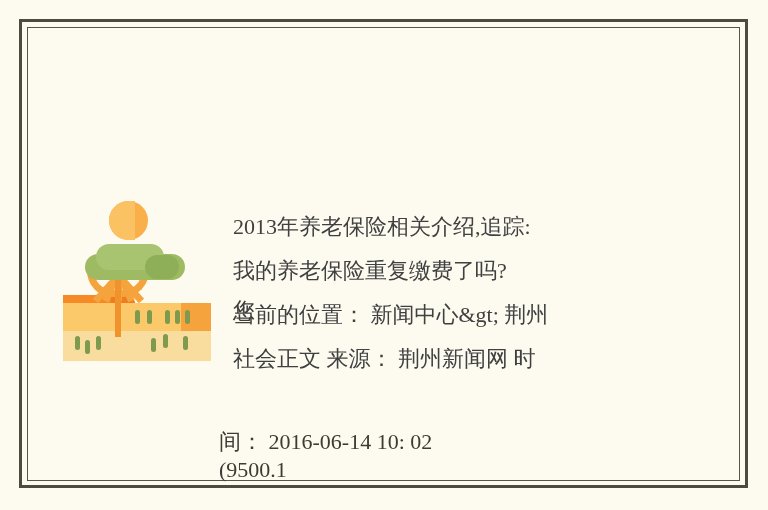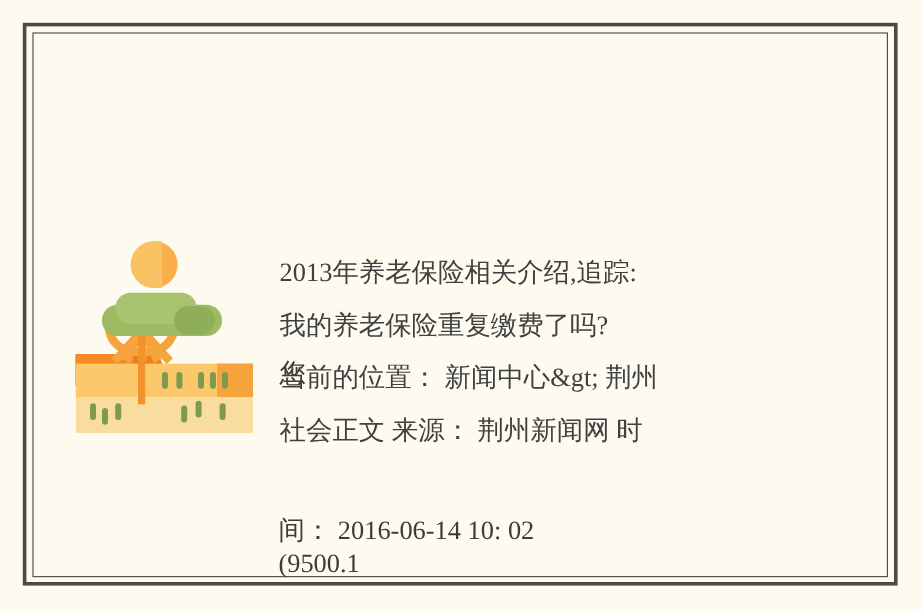--- a/index.html
+++ b/index.html
@@ -164,21 +164,21 @@
     width:430px;
     font-family:"Liberation Serif", serif;
     font-size:22px;
     line-height:44px;
     color:#404040;
     white-space:pre-wrap;
     word-break:break-all;
   }
   .body-tail{
     position:absolute;
-    left:232px;top:428px;
+    left:219px;top:428px;
     width:430px;
     font-family:"Liberation Serif", serif;
     font-size:22px;
     line-height:28px;
     color:#3e3b35;
     white-space:pre-wrap;
   }
   .ghost{
     position:absolute;
     left:233px;top:300px;

